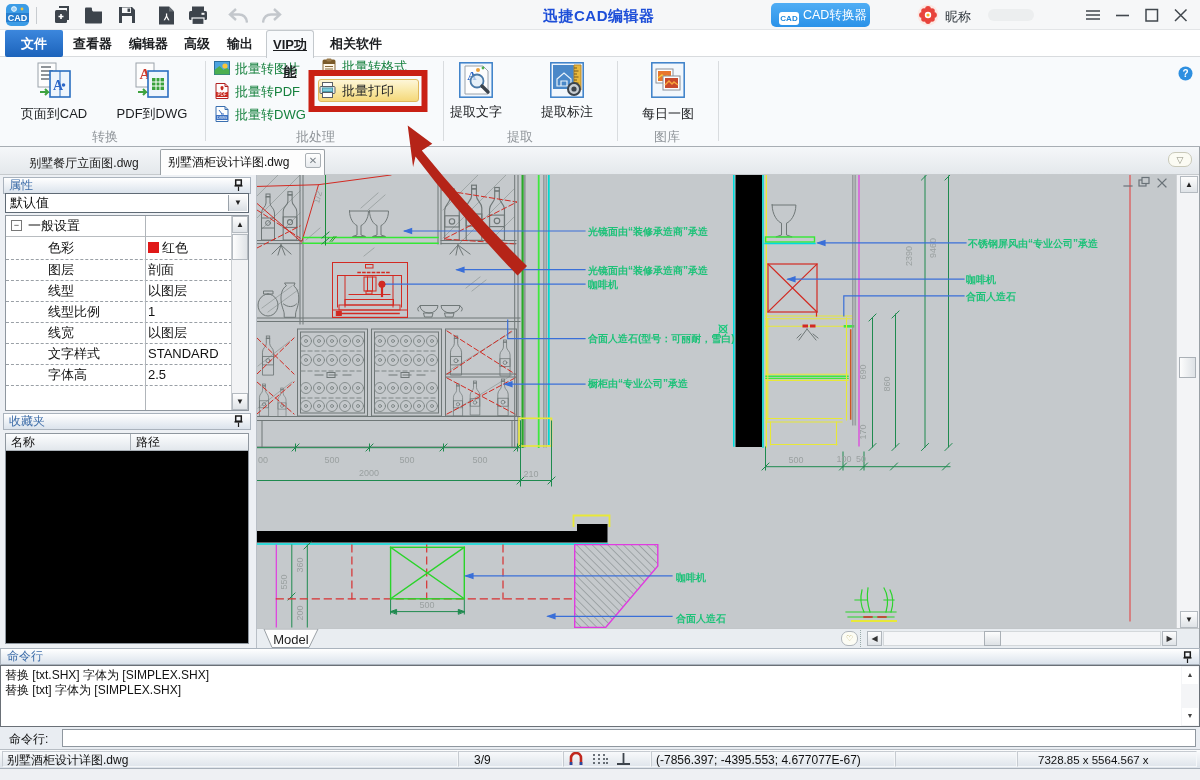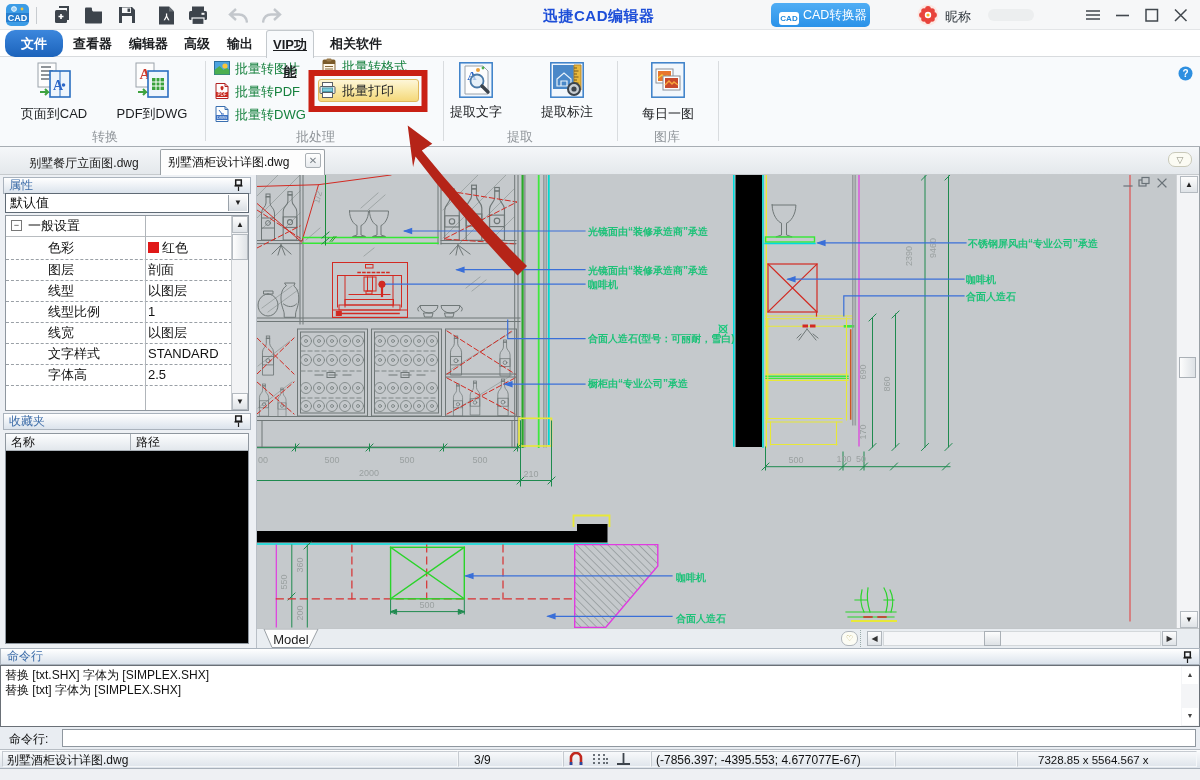--- a/index.html
+++ b/index.html
@@ -10,21 +10,21 @@
 #titlebar { left:0; top:0; width:1200px; height:30px; background:#f6f7f8; border-bottom:1px solid #e3e5e7;}
 .tbicon { position:absolute; top:6px; }
 #apptitle { position:absolute; left:543px; top:7px; font-size:15px; color:#1d4ed8; font-weight:bold; letter-spacing:0.5px;}
 #convbtn { position:absolute; left:771px; top:3px; width:99px; height:24px; background:linear-gradient(#4fadf4,#2b92e8); border-radius:5px; color:#fff; font-size:12.5px; line-height:24px; }
 #convbtn .badge { display:inline-block; margin:0 4px 0 8px; width:20px; height:13px; background:#fff; border-radius:3px; color:#1d88dd; font-size:8px; font-weight:bold; text-align:center; line-height:13px; vertical-align:-2px;}
 
 .winbtn { position:absolute; top:0; height:30px; color:#42484e; font-size:14px; text-align:center; }
 
 #tabrow { left:0; top:30px; width:1200px; height:27px; background:#ffffff; border-bottom:1px solid #d8dbde; }
 .mtab { position:absolute; top:0; height:27px; line-height:27px; font-size:13px; font-weight:bold; color:#1c1e21; text-align:center; }
-#tab-file { left:5px; width:58px; background:linear-gradient(#3c87dd,#1c63bb); color:#fff; border-radius:10px;}
+#tab-file { left:5px; width:58px; background:linear-gradient(#3c87dd,#1c63bb); color:#fff; border-radius:2px;}
 #tab-vip { background:#f8fafc; border:1px solid #c4c9cd; border-bottom:none; border-radius:3px 3px 0 0; height:28px; z-index:3;}
 
 #ribbon { left:0; top:57px; width:1200px; height:90px; background:#f8fafc; border-bottom:1px solid #a8aeb4; }
 .grplabel { position:absolute; top:71px; font-size:13px; color:#8f9499; }
 .gsep { position:absolute; top:4px; height:80px; width:1px; background:#d9dcdf; }
 .bigbtn { position:absolute; text-align:center; font-size:13px; color:#1c1e21; }
 .smallbtn { position:absolute; font-size:13px; color:#15803d; height:18px; line-height:18px;}
 .smallbtn svg { vertical-align:-3px; margin-right:5px;}
 #btn-print { position:absolute; left:318px; top:22px; width:101px; height:23px; background:linear-gradient(#fdf6d8,#f9e9a8 50%,#f5d87a); border:1px solid #e0b85c; border-radius:3px; font-size:13px; color:#1c1e21; line-height:22px; }
 

